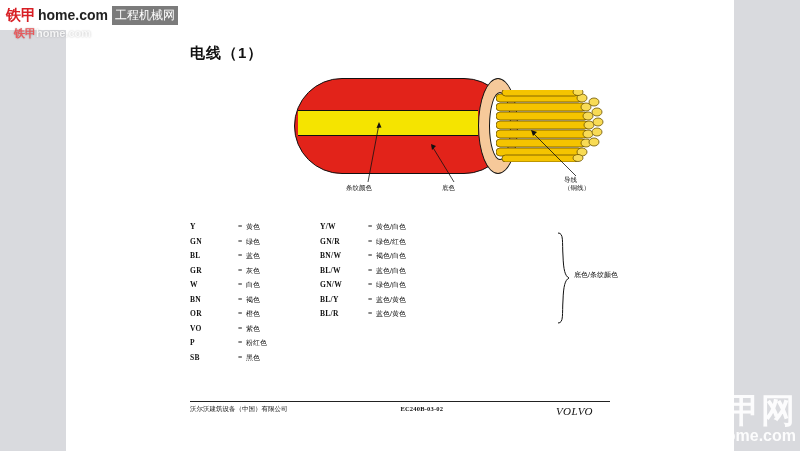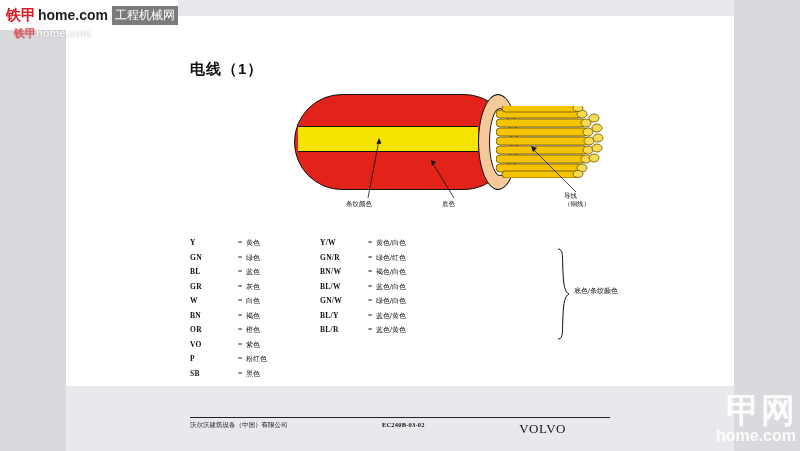--- a/index.html
+++ b/index.html
@@ -39,23 +39,23 @@
     content: "";
     position: absolute;
     right: 0; top: 0;
     width: 66px; height: 451px;
     background: #d9dade;
   }
   
   .sheet {
     position: absolute;
     left: 66px;
-    top: 16px;
+    top: 0;
     width: 668px;
-    height: 370px;
+    height: 451px;
     background: #ffffff;
   }
   
   .wm-top {
     position: absolute;
     left: 0;
     top: 0;
     width: 178px;
     height: 30px;
     background: #ffffff;
@@ -283,23 +283,24 @@
     color: #111;
   }
   .footer .mid {
     font-family: "Liberation Serif", serif;
     font-weight: bold;
     font-size: 6.5px;
     letter-spacing: 0.2px;
   }
   .footer .right {
     font-family: "Liberation Serif", serif;
-    font-size: 13px;
+    font-size: 11px;
     letter-spacing: 0.5px;
-    margin-right: 44px;
+    margin-right: 17px;
+    font-style: italic;
   }
 </style>
 </head>
 <body>
 
 <div class="stage">
   <div class="page-bg"></div>
 
   <div class="sheet">
 

